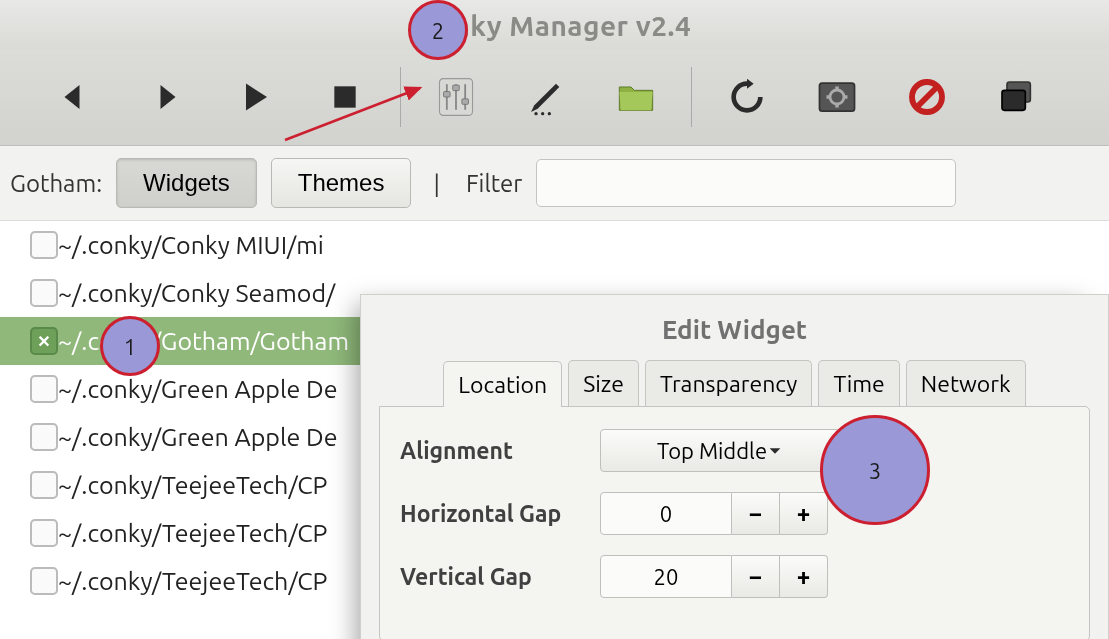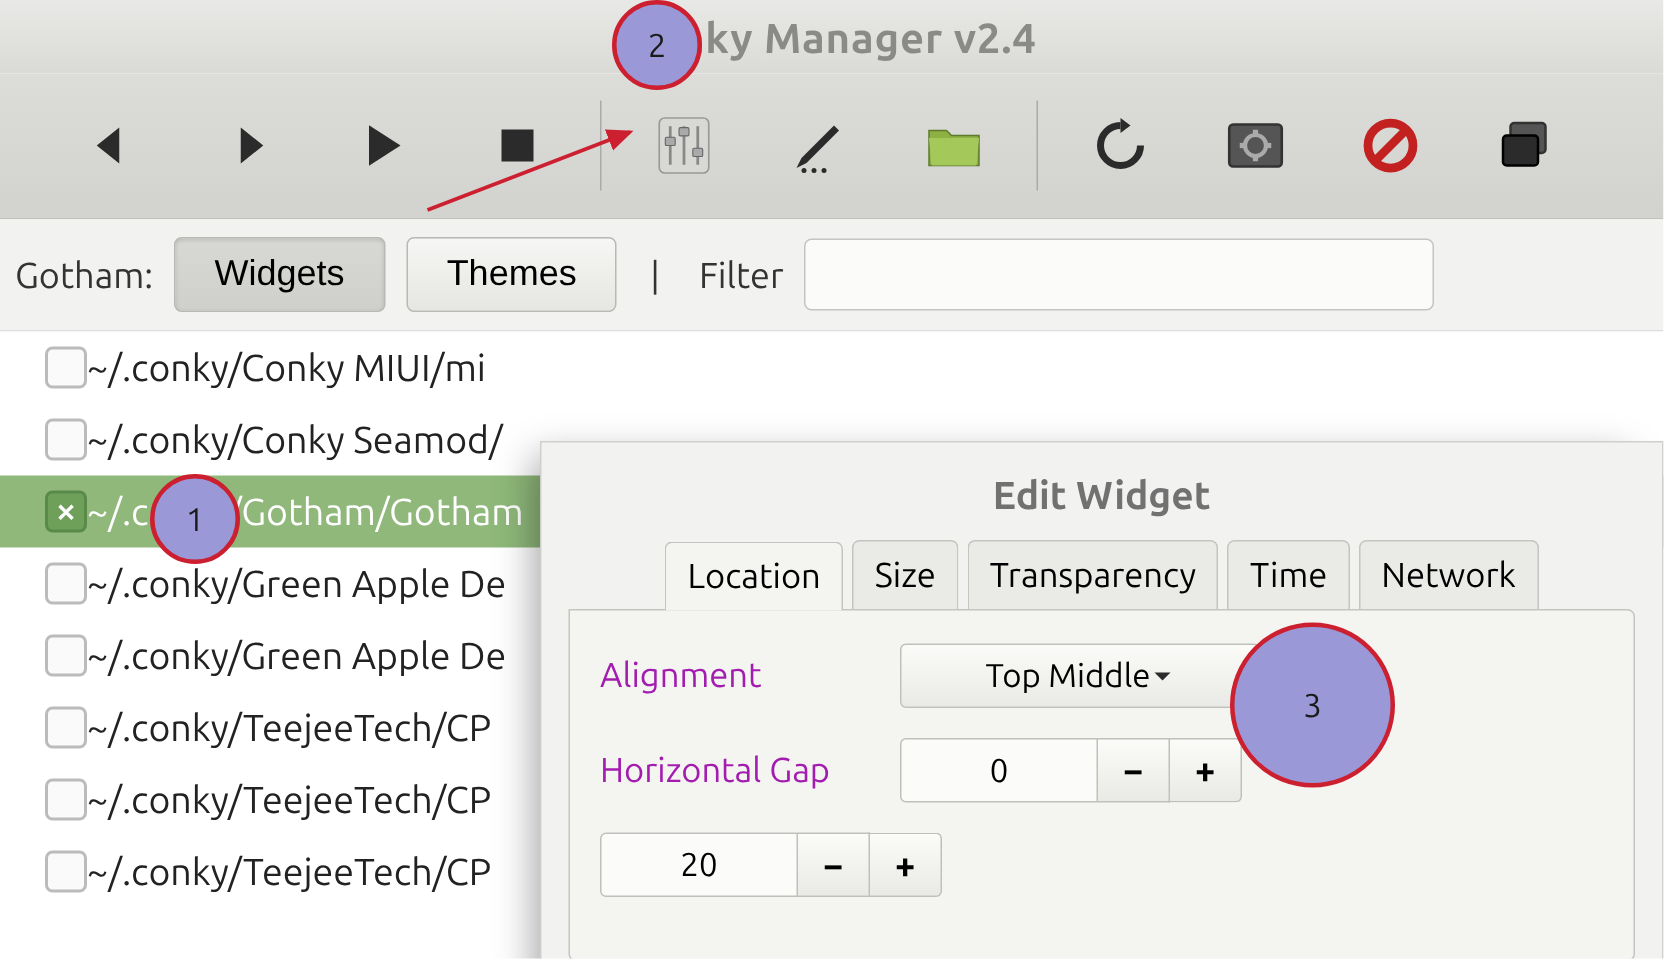--- a/index.html
+++ b/index.html
@@ -161,21 +161,22 @@
   background: #f4f4f1;
 }
 .form-row {
   display: flex;
   align-items: center;
   margin-bottom: 20px;
 }
 .form-label {
   width: 200px;
   font-size: 23px;
-  color: #a21caf;
+  color: #404040;
+  font-weight: bold;
 }
 .select {
   display: inline-flex;
   align-items: center;
   justify-content: center;
   width: 240px;
   font-size: 22px;
   padding: 8px 12px;
   border: 1px solid #bfbfbb;
   border-radius: 4px;
@@ -382,20 +383,21 @@
     </div>
     <div class="form-row">
       <span class="form-label">Horizontal Gap</span>
       <div class="stepper">
         <div class="stepper-val">0</div>
         <div class="stepper-btn">−</div>
         <div class="stepper-btn">+</div>
       </div>
     </div>
     <div class="form-row">
+      <span class="form-label">Vertical Gap</span>
       <div class="stepper">
         <div class="stepper-val">20</div>
         <div class="stepper-btn">−</div>
         <div class="stepper-btn">+</div>
       </div>
     </div>
   </div>
 </div>
 
 <div class="marker" style="left:100px; top:316px;">1</div>

